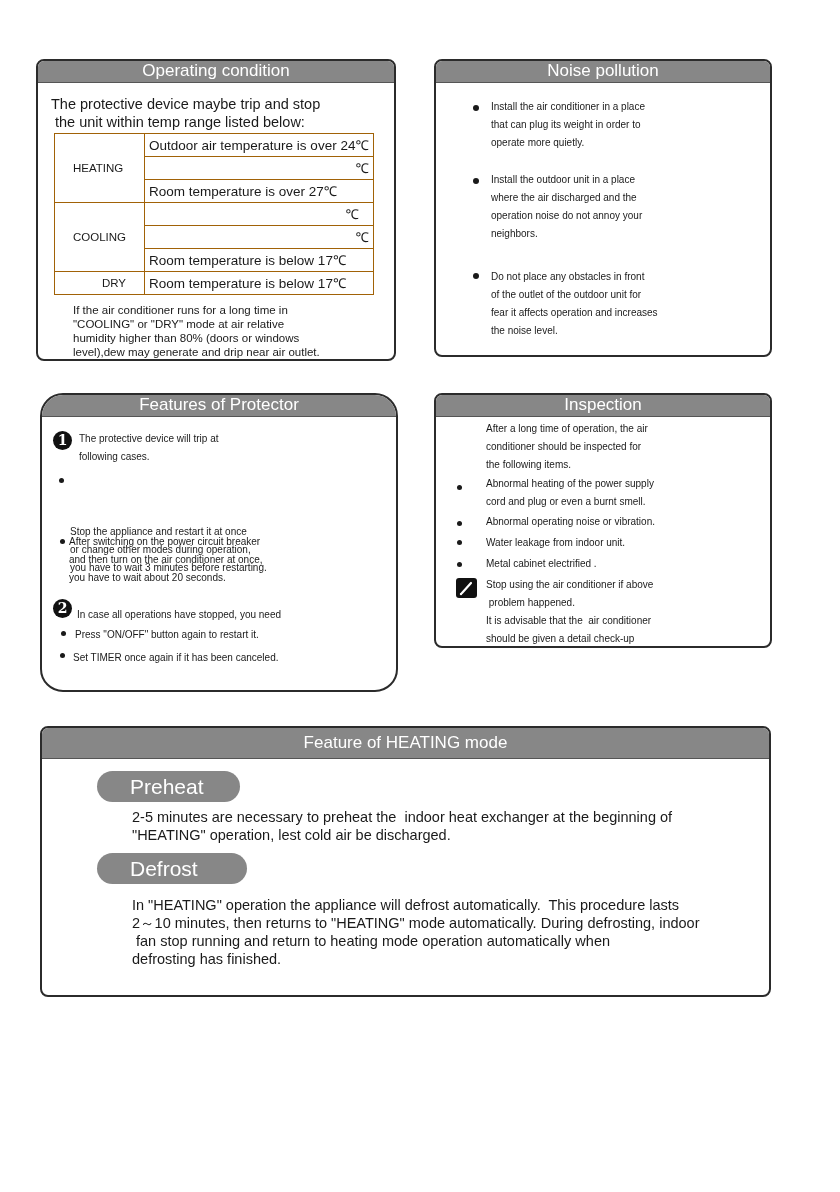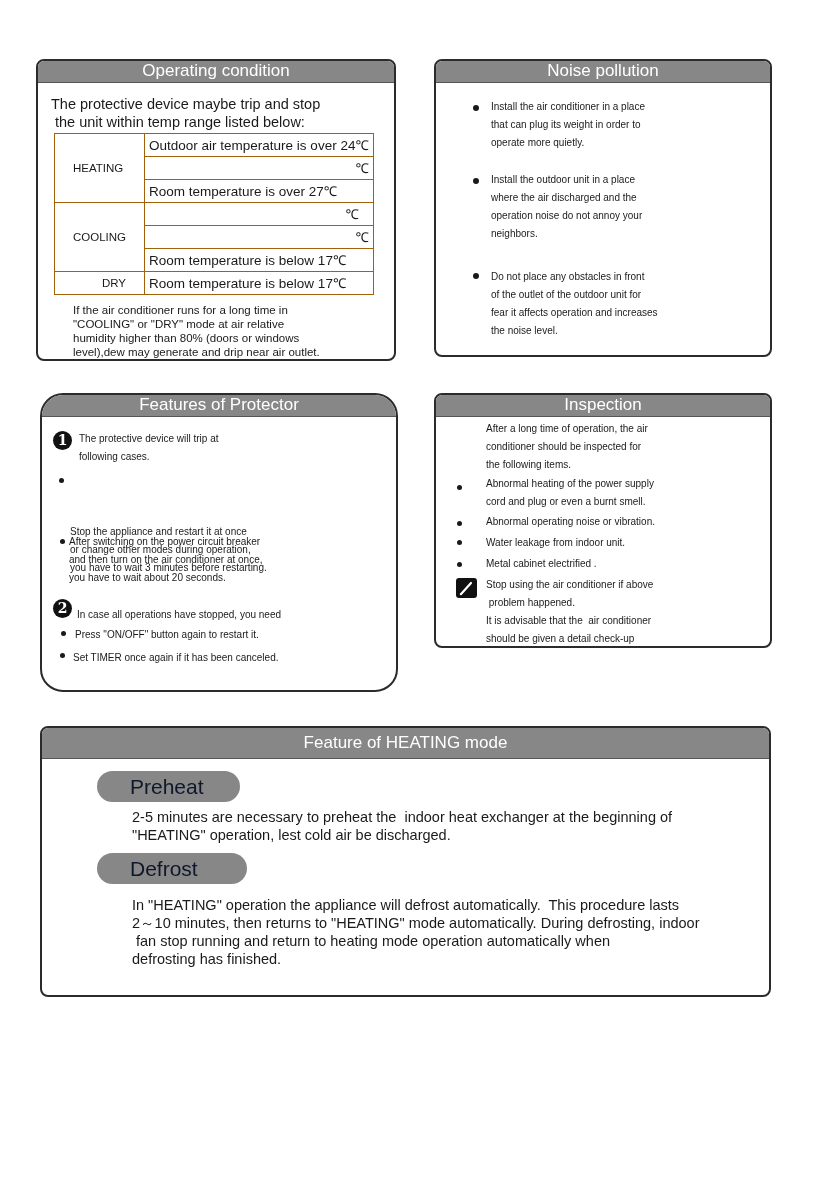--- a/index.html
+++ b/index.html
@@ -6,21 +6,21 @@
   body { width:840px; height:1192px; position:relative; font-family:"Liberation Sans", sans-serif; color:#1a1a1a; overflow:hidden; }
   .panel { position:absolute; border:2px solid #2b2b2b; border-radius:8px; background:#fff; box-sizing:border-box; overflow:hidden; }
   .panel-header { background:#878787; color:#fff; text-align:center; font-size:17px; line-height:20px; height:21px; border-bottom:1px solid #555; }
   .abs { position:absolute; }
   .t15 { font-size:10px; line-height:18px; }
   .bullet { position:absolute; width:6px; height:6px; border-radius:50%; background:#1a1a1a; }
   table.cond { position:absolute; border-collapse:collapse; font-size:13.5px; }
   table.cond td { border:1px solid #a16207; padding:0 4px; height:22px; white-space:nowrap; }
   .modecell { font-size:11.5px; text-align:left; padding:0 18px !important; }
   .num-circle { position:absolute; width:19px; height:19px; border-radius:50%; background:#111; color:#fff; font-family:"DejaVu Serif", serif; font-weight:bold; font-size:14px; line-height:19px; text-align:center; }
-  .pill { position:absolute; background:#878787; color:#0f172a; border-radius:16px; font-size:21px; line-height:31px; padding-left:33px; box-sizing:border-box; }
+  .pill { position:absolute; background:#878787; color:#ffffff; border-radius:16px; font-size:21px; line-height:31px; padding-left:33px; box-sizing:border-box; }
   .narrow { font-family:"Liberation Sans Narrow","Liberation Sans", sans-serif; }
 </style>
 </head>
 <body>
 
 <div class="panel" style="left:36px;top:59px;width:360px;height:302px;">
   <div class="panel-header">Operating condition</div>
   <div class="abs t15" style="left:13px;top:34px;font-size:14.5px;">
     <div>The protective device maybe trip and stop</div>
     <div style="white-space:pre"> the unit within temp range listed below:</div>

